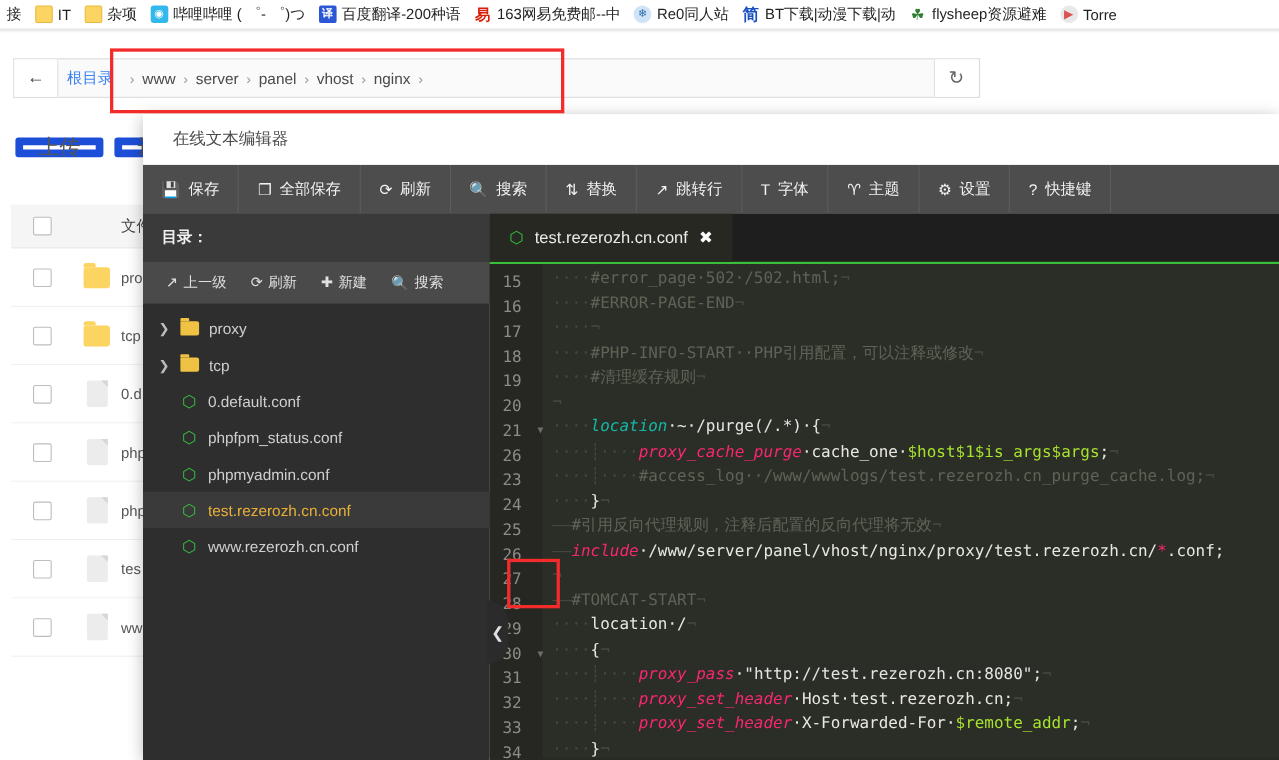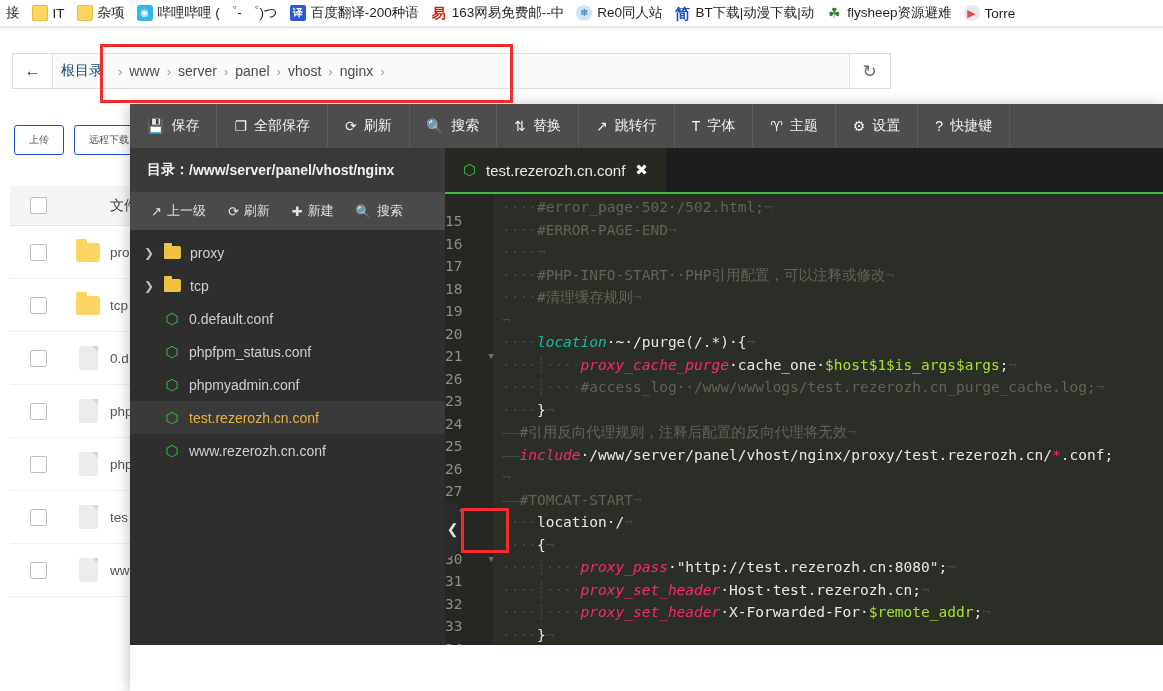--- a/index.html
+++ b/index.html
@@ -53,21 +53,21 @@
   .pathbar {
     position: absolute; left: 12px; top: 53px; width: 879px; height: 36px;
     border: 1px solid #dcdcdc; background: #fafafa;
     display: flex; align-items: center;
   }
   .path-back {
     width: 40px; height: 34px; display: flex; align-items: center; justify-content: center;
     font-size: 16px; color: #444; border-right: 1px solid #e2e2e2; background: #fff;
   }
   .path-root {
-    padding: 0 8px; font-size: 14px; color: #0c4a6e;
+    padding: 0 8px; font-size: 14px; color: #3b82f6;
   }
   .crumbs { display: flex; align-items: center; font-size: 14px; color: #555; }
   .crumb-sep { color: #9a9a9a; padding: 0 7px; font-size: 13px; }
   .crumb { color: #4a4a4a; }
 
   .path-refresh {
     position: absolute; left: 849px; top: 54px; width: 40px; height: 34px;
     background: #fff; border-left: 1px solid #e2e2e2;
     display: flex; align-items: center; justify-content: center;
     font-size: 17px; color: #666;
@@ -75,22 +75,22 @@
 
   
   .anno-crumbs {
     position: absolute; left: 100px; top: 44px; width: 413px; height: 59px;
     border: 3px solid #f42b2b; pointer-events: none; z-index: 60;
   }
 
   
   .fm-buttons { position: absolute; left: 14px; top: 125px; display: flex; gap: 10px; }
   .fm-btn {
-    height: 30px; padding: 0 14px; border: 1px solid #1d4ed8; background: #fff;
-    border-radius: 3px; font-size: 10px; color: #555;
+    height: 18px; padding: 0 14px; border: 7px solid #1d4ed8; background: #fff;
+    border-radius: 3px; font-size: 19px; color: #555;
     display: flex; align-items: center;
   }
   .fm-table { position: absolute; left: 10px; top: 186px; width: 420px; }
   .fm-head {
     height: 40px; background: #f5f5f5; border-bottom: 1px solid #e6e6e6;
     display: flex; align-items: center;
   }
   .fm-row {
     height: 53px; border-bottom: 1px solid #efefef; background: #fff;
     display: flex; align-items: center;
@@ -200,21 +200,21 @@
   .tab-gico { color: #35c13e; font-weight: bold; font-size: 15px; }
   .tab-close { color: #ffffff; font-size: 15px; font-weight: bold; }
 
   .code {
     display: flex; font-family: "DejaVu Sans Mono", "Liberation Mono", monospace;
     font-size: 14.5px; line-height: 22.5px; height: 449px;
     background: #2b2e26;
   }
   .gutter {
     width: 48px; flex: 0 0 48px; background: #262722; color: #8d8d86;
-    text-align: left; padding-top: 16px; position: relative;
+    text-align: center; padding-top: 6px; position: relative;
   }
   .gutter .ln { height: 22.5px; padding-right: 7px; position: relative; }
   .gutter .ln .fold {
     position: absolute; right: -1px; top: 0; color: #6d6f66; font-size: 9px;
   }
   .lines { flex: 1; padding-top: 2px; padding-left: 9px; white-space: pre; overflow: hidden; }
   .ln-row { height: 22.5px; }
 
   
   .c-cmt { color: #5f6356; }
@@ -376,20 +376,21 @@
           </div>
           <div class="fm-ico-cell">
             <div class="ic-file"></div>
           </div>
           <div class="fm-name">ww</div>
         </div>
       </div>
   </div>
 
   <div class="editor">
+    <div class="ed-title">在线文本编辑器</div>
     <div class="ed-toolbar" id="ed-toolbar">
         <div class="tb-btn">
           <span class="tb-ico">💾</span>
           <span>保存</span>
         </div>
         <div class="tb-btn">
           <span class="tb-ico">❐</span>
           <span>全部保存</span>
         </div>
         <div class="tb-btn">
@@ -424,21 +425,20 @@
           <span class="tb-ico">?</span>
           <span>快捷键</span>
         </div>
       </div>
 
     <div class="ed-body">
 
       <div class="tree">
         <div class="tree-path">
           <span>目录：</span>
-            <span>/www/server/panel/vhost/nginx</span>
         </div>
         <div class="tree-tools" id="tree-tools">
             <div class="tt-btn">
               <span>↗</span>
               <span>上一级</span>
             </div>
             <div class="tt-btn">
               <span>⟳</span>
               <span>刷新</span>
             </div>

